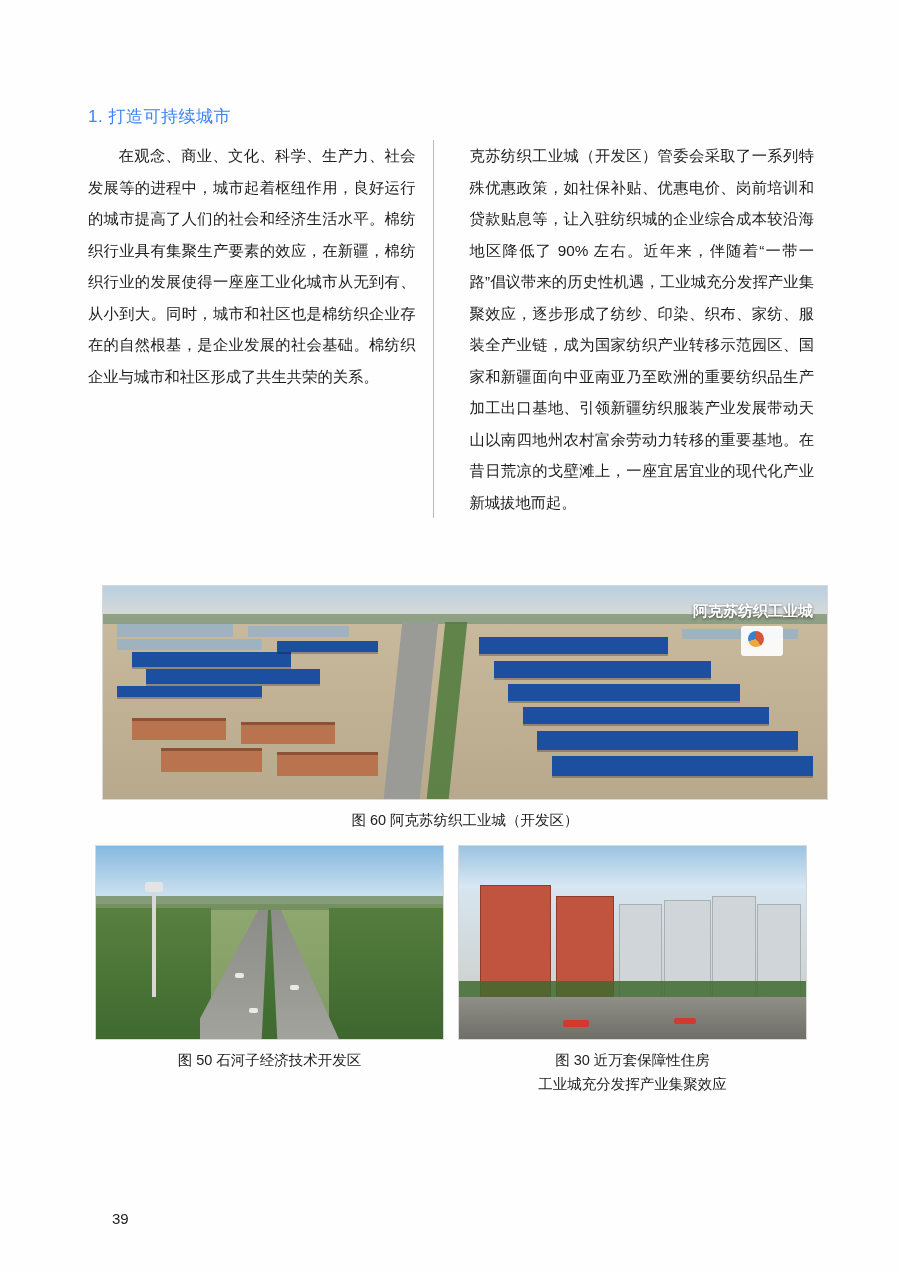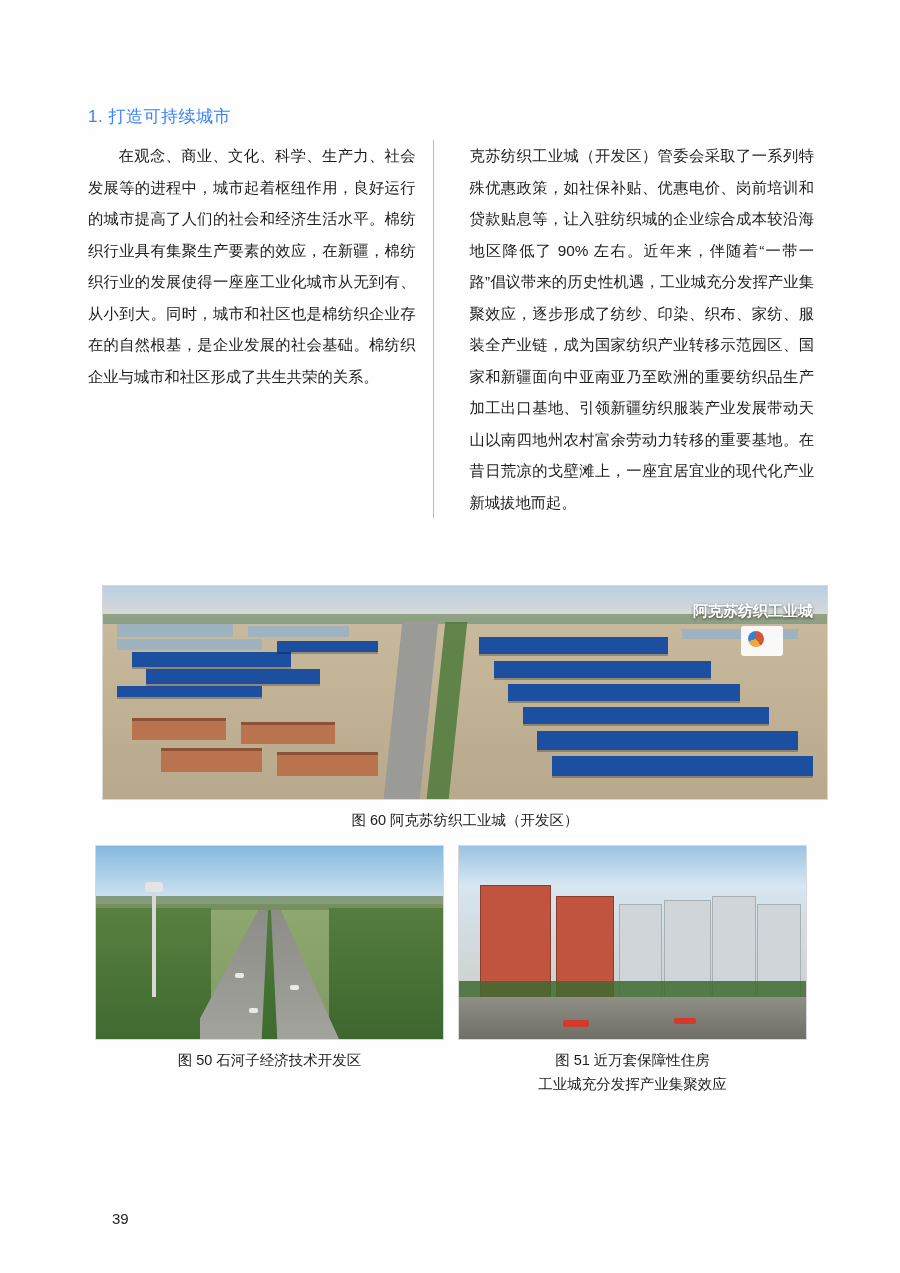--- a/index.html
+++ b/index.html
@@ -233,20 +233,20 @@
         <div class="tower" style="left:28%;top:26%;width:16%;height:54%;"></div>
         <div class="block" style="left:46%;top:30%;width:12%;height:50%;"></div>
         <div class="block" style="left:59%;top:28%;width:13%;height:52%;"></div>
         <div class="block" style="left:73%;top:26%;width:12%;height:54%;"></div>
         <div class="block" style="left:86%;top:30%;width:12%;height:50%;"></div>
         <div class="rs-trees"></div>
         <div class="rs-ground"></div>
         <div class="bus" style="left:30%;bottom:6%;width:26px;height:7px;"></div>
         <div class="bus" style="left:62%;bottom:8%;width:22px;height:6px;"></div>
       </div>
-      <div class="caption">图 51 近万套保障性住房</div>
+      <div class="caption">图 30 近万套保障性住房</div>
       <div class="caption" style="margin-top:2px;">工业城充分发挥产业集聚效应</div>
     </div>
 
   </div>
 
   <div class="page-num">39</div>
 </div>
 
 </body></html>

